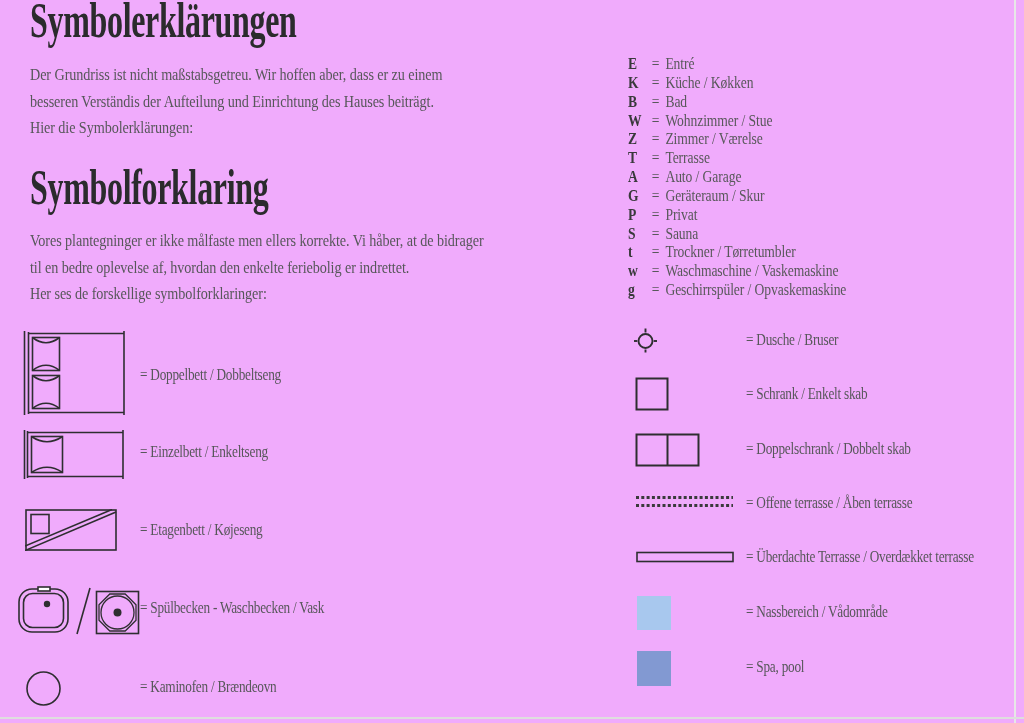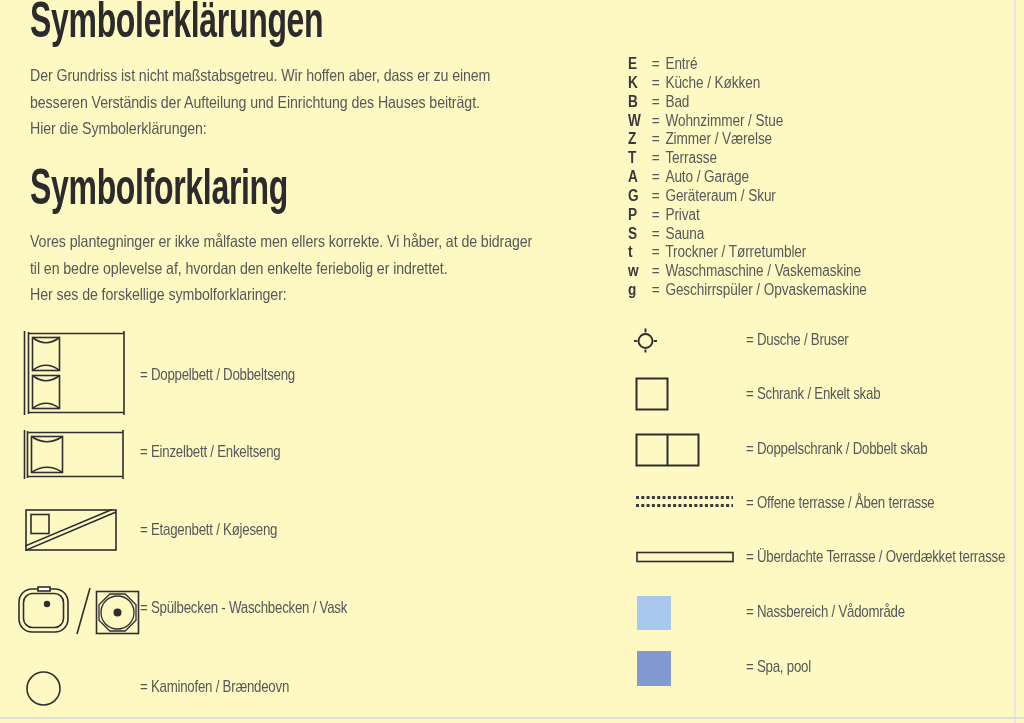--- a/index.html
+++ b/index.html
@@ -1,19 +1,19 @@
 <!DOCTYPE html>
 <html><head>
 <meta charset="utf-8">
 <style>
   * { margin:0; padding:0; box-sizing:border-box; }
   html,body { background:#fff; }
   .page {
-    position:relative; width:1024px; height:723px; background:#fef9c3;
-    overflow:hidden; font-family:Liberation Sans, sans-serif; color:#58585a;
+    position:relative; width:1024px; height:723px; background:#f0abfc;
+    overflow:hidden; font-family:Liberation Serif, serif; color:#58585a;
   }
   .edge-right { position:absolute; top:0; right:8px; width:2px; height:723px; background:#e7e7e7; }
   .edge-bottom { position:absolute; left:0; top:717px; width:1024px; height:2px; background:#dedede; }
   .condp { transform:scaleX(0.86); transform-origin:0 0; }
 
   h1.head {
     position:absolute; left:30px; font-size:50px; line-height:52px; font-weight:700;
     color:#2b2b2d; letter-spacing:-0.5px;
     transform:scaleX(0.64); transform-origin:0 0; white-space:nowrap;
   }

